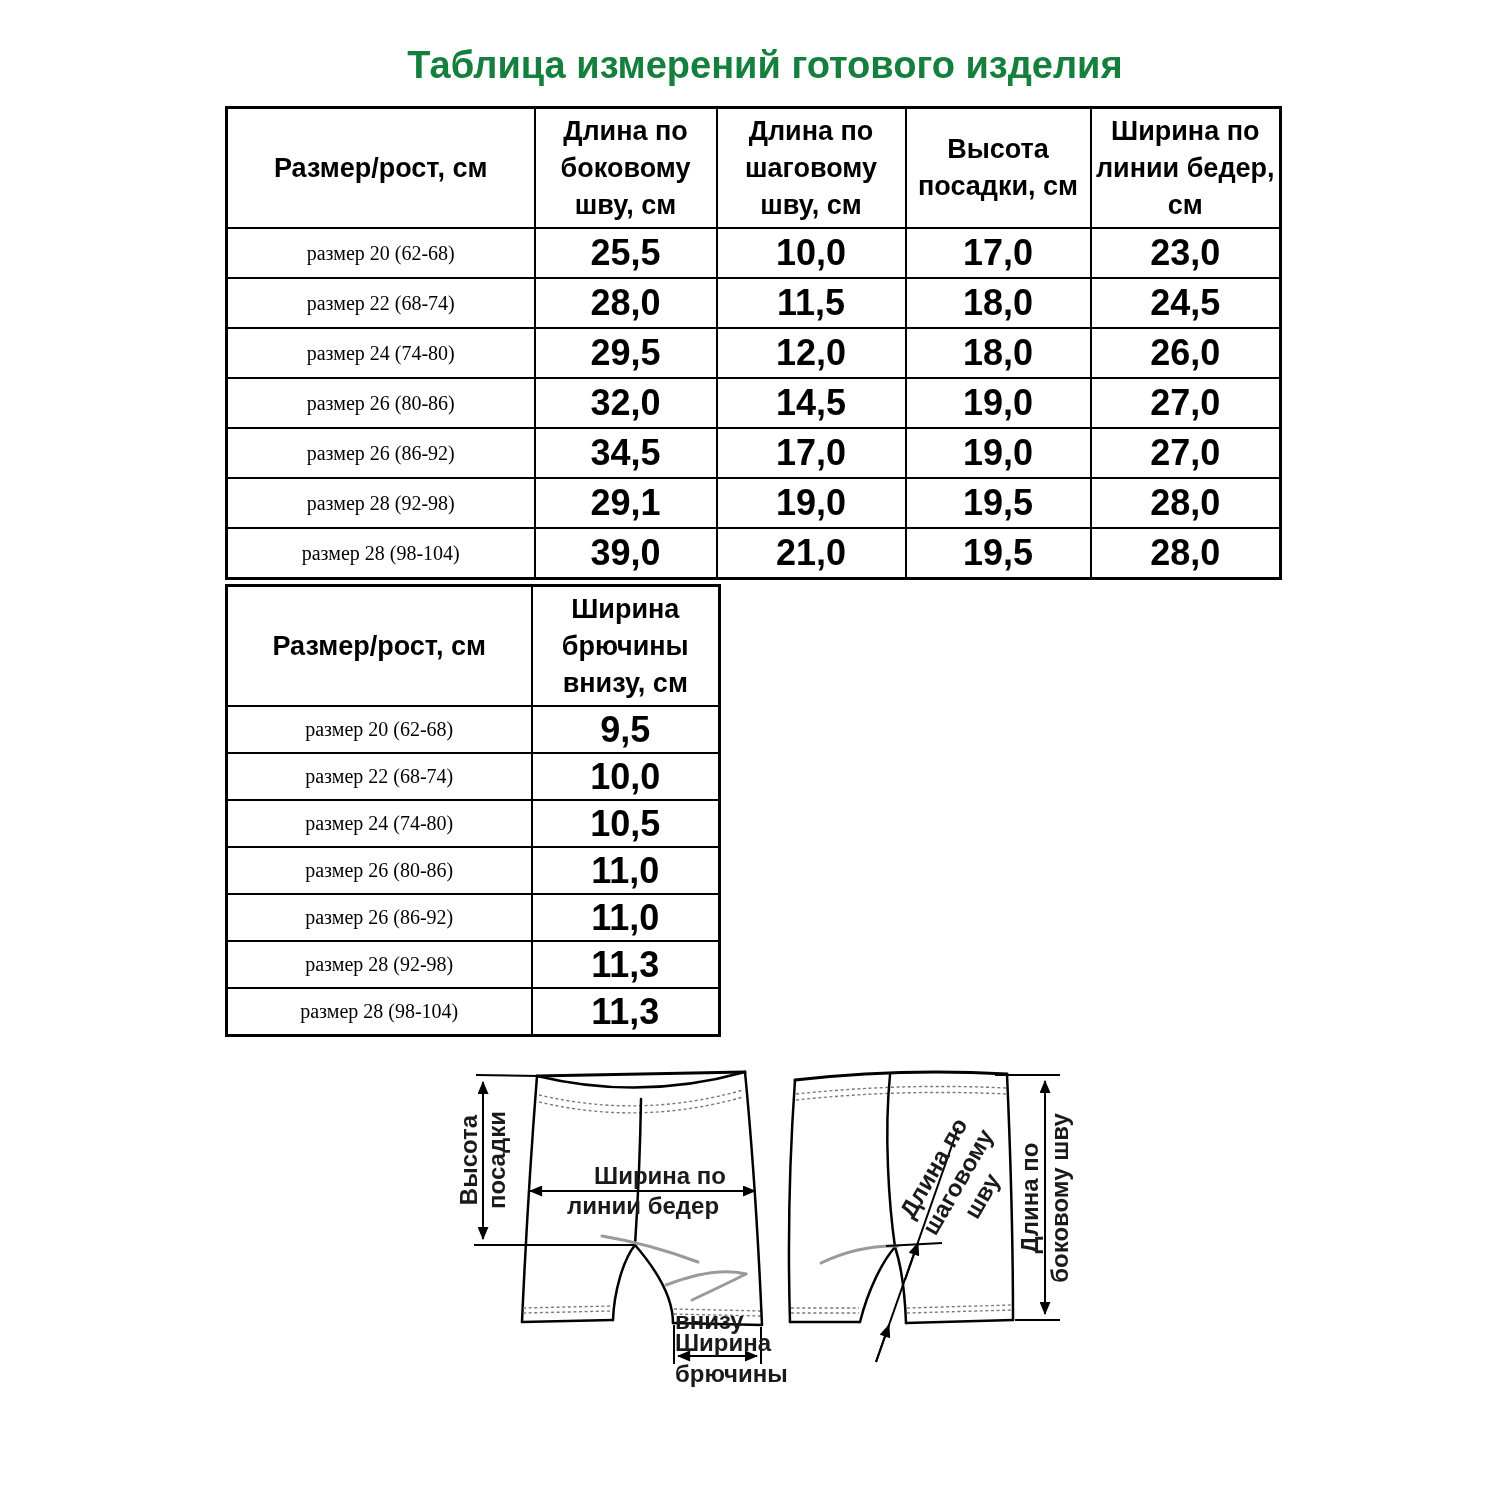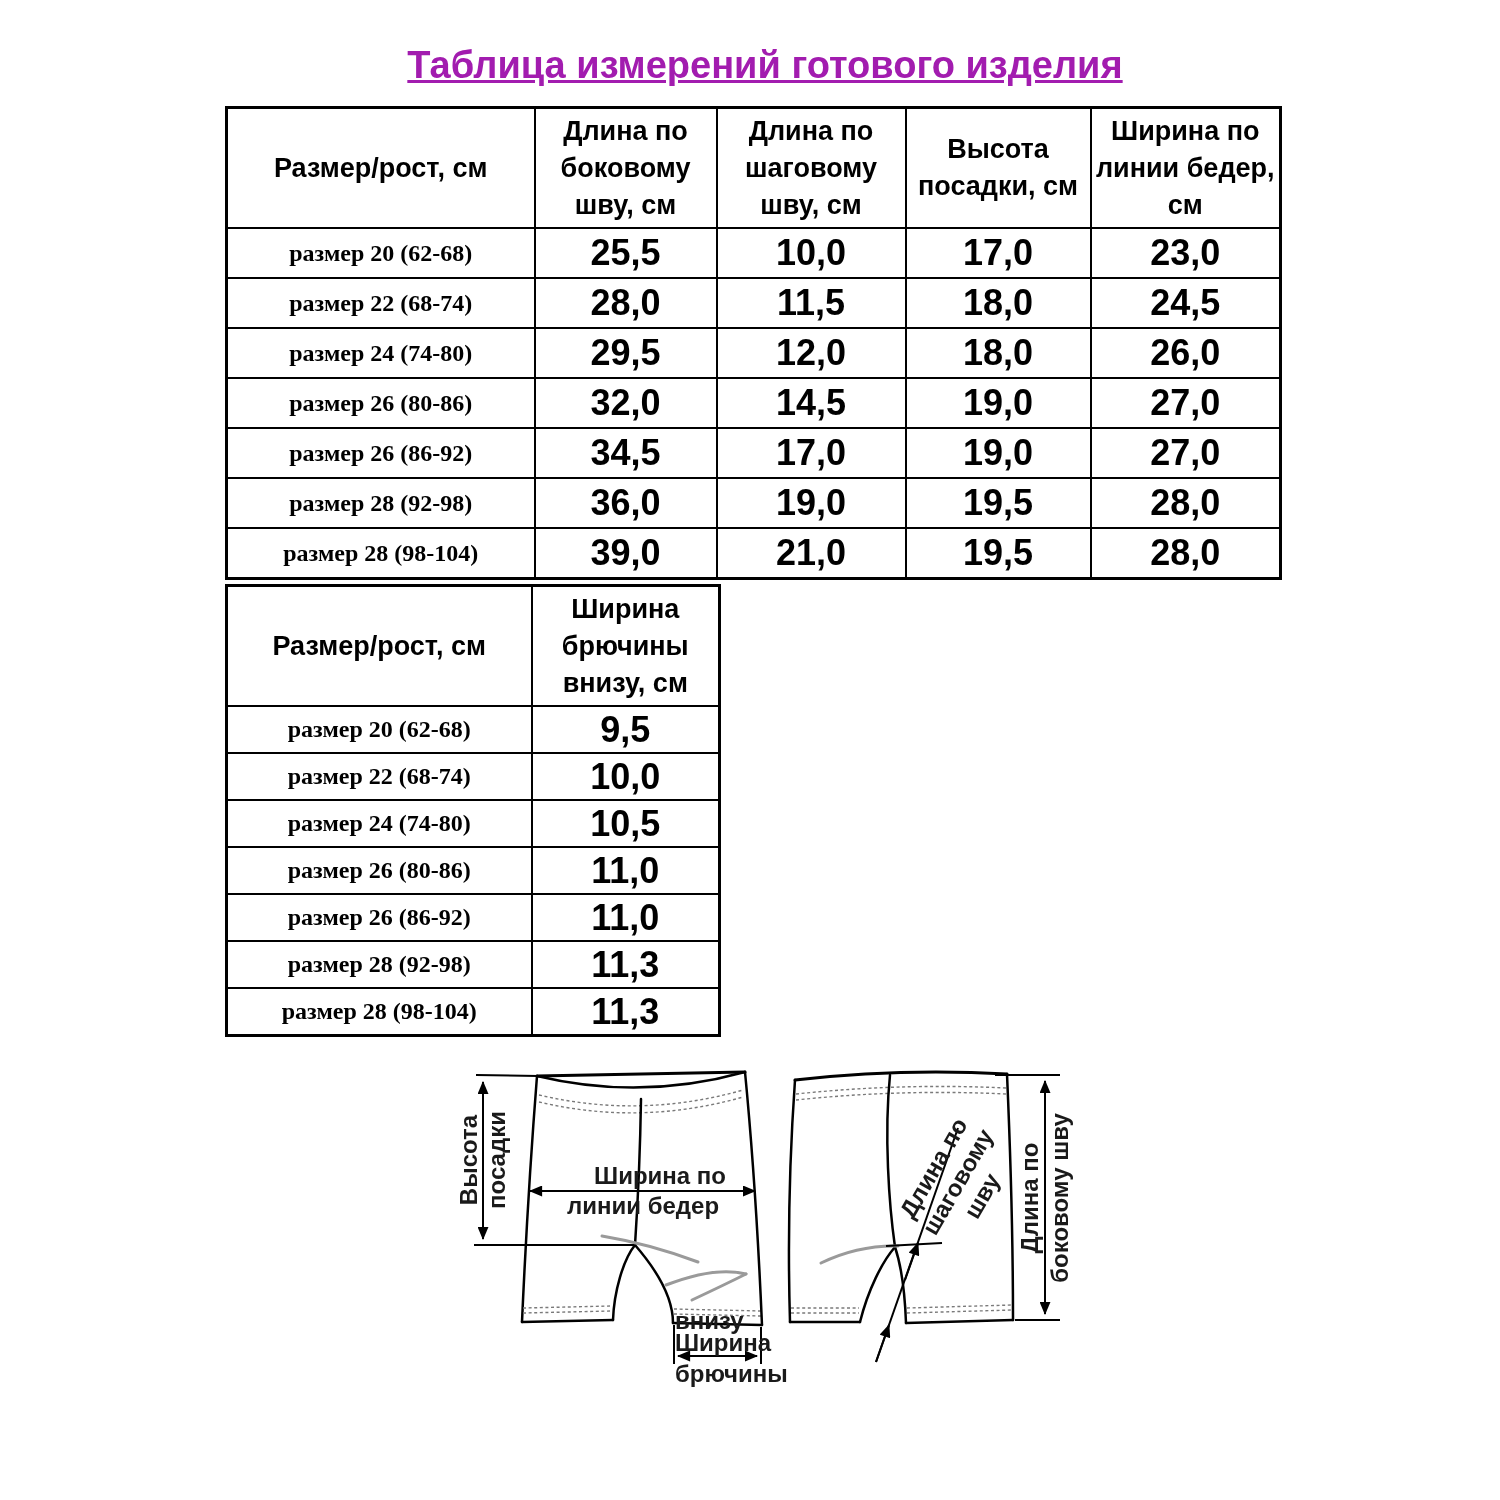--- a/index.html
+++ b/index.html
@@ -3,38 +3,38 @@
 <meta charset="utf-8">
 <style>
   html,body { margin:0; padding:0; background:#ffffff; }
   .page {
     position:relative; width:1500px; height:1500px; background:#ffffff;
     font-family:"Liberation Sans", sans-serif; color:#000;
     overflow:hidden;
   }
   .title {
     position:absolute; left:30px; right:0; top:44px;
-    text-align:center; font-size:38px; font-weight:bold; color:#a21caf;text-decoration:underline;
+    text-align:center; font-size:38px; font-weight:bold; color:#15803d;
   }
   table.meas {
     position:absolute; border-collapse:collapse; table-layout:fixed;
     border:3px solid #000;
   }
   table.meas td, table.meas th {
     border:2.5px solid #000; padding:0; text-align:center; vertical-align:middle;
     overflow:hidden;
   }
   #t1 { left:225px; top:106px; width:1054px; }
   #t2 { left:225px; top:584px; width:493px; }
   th.hdr {
     font-family:"Liberation Sans", sans-serif; font-weight:bold;
     font-size:27px; line-height:37px; height:118px;
   }
   td.rowlabel {
-    font-family:"Liberation Serif", serif; font-weight:bold; font-size:24px;border-radius:16px;
+    font-family:"Liberation Serif", serif; font-weight:normal; font-size:20px;border-radius:16px;
   }
   td.val {
     font-family:"Liberation Sans", sans-serif; font-weight:bold; font-size:36px;
     padding-top:9px;
   }
   #t1 td { height:48px; }
   #t2 td { height:45px; }
   .footnote {
     position:absolute; left:80px; right:0; top:1432px; text-align:center;
     font-size:26px; font-weight:bold; color:#111;
@@ -108,21 +108,21 @@
     </tr>
     <tr>
       <td class="rowlabel">размер 26 (86-92)</td>
       <td class="val">34,5</td>
       <td class="val">17,0</td>
       <td class="val">19,0</td>
       <td class="val">27,0</td>
     </tr>
     <tr>
       <td class="rowlabel">размер 28 (92-98)</td>
-      <td class="val">36,0</td>
+      <td class="val">29,1</td>
       <td class="val">19,0</td>
       <td class="val">19,5</td>
       <td class="val">28,0</td>
     </tr>
     <tr>
       <td class="rowlabel">размер 28 (98-104)</td>
       <td class="val">39,0</td>
       <td class="val">21,0</td>
       <td class="val">19,5</td>
       <td class="val">28,0</td>

